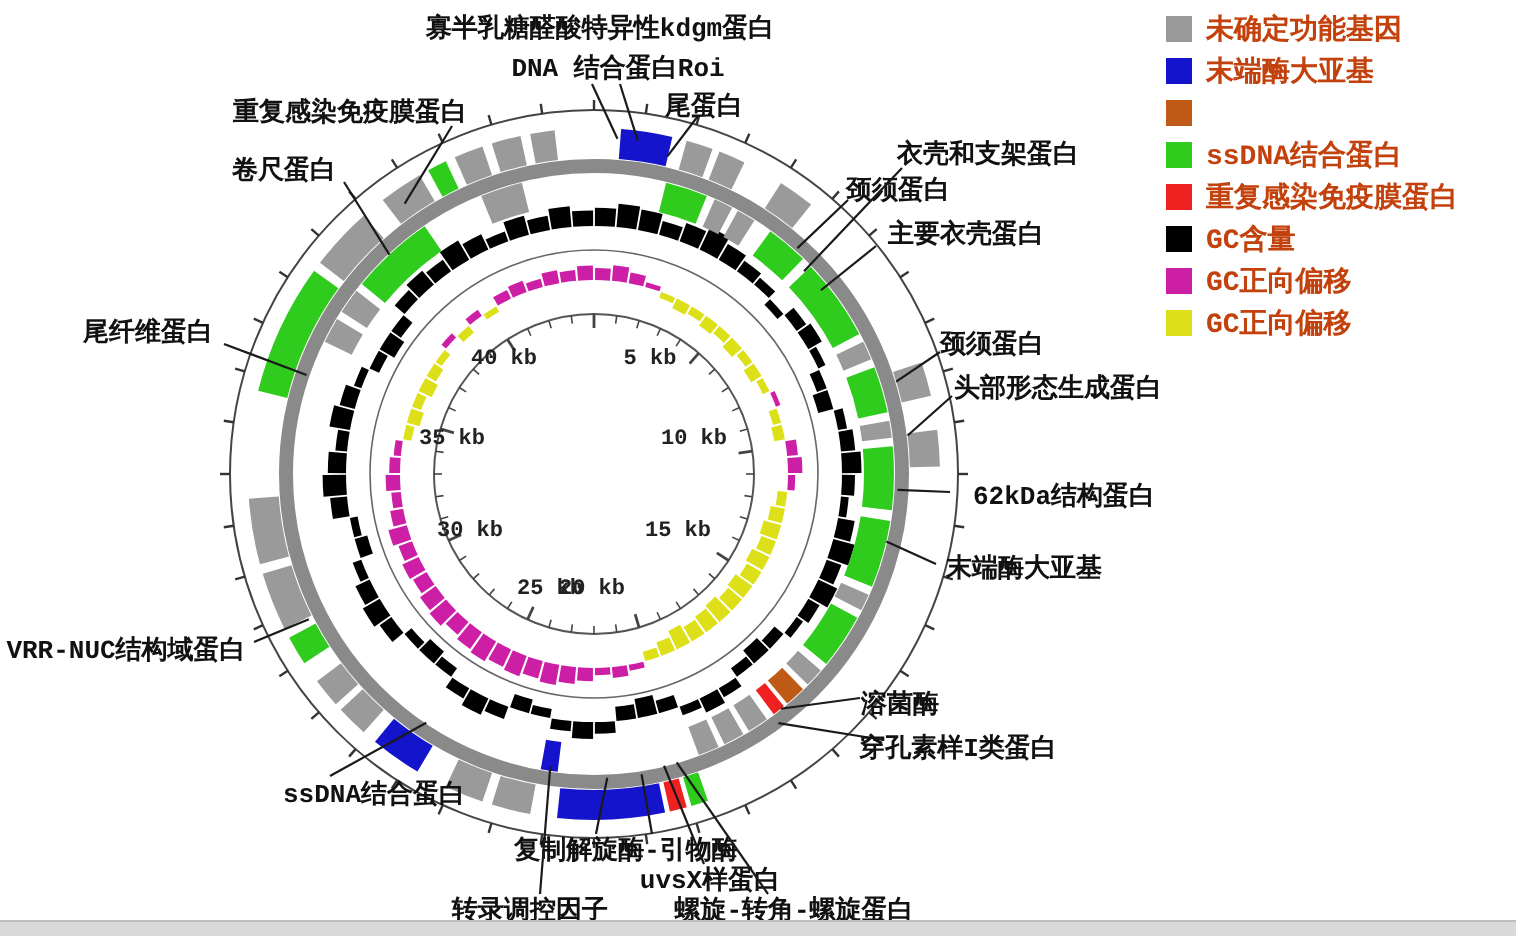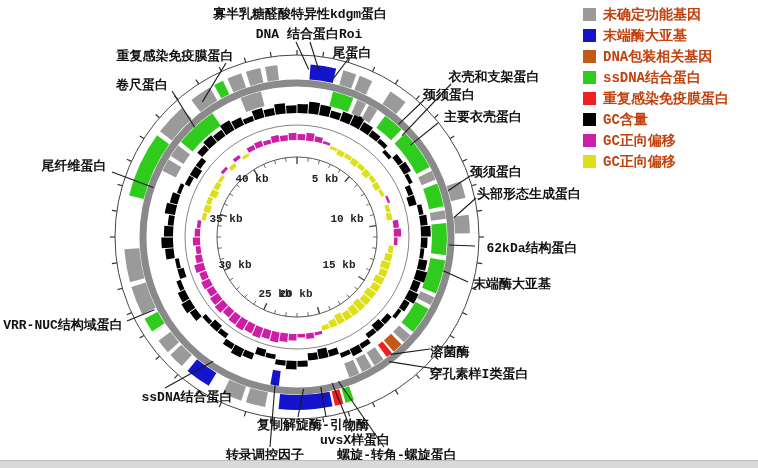--- a/index.html
+++ b/index.html
@@ -359,21 +359,20 @@
       <div class="legend-row">
         <span class="legend-swatch" style="background: rgb(154, 154, 154);"></span>
         <span class="legend-label">未确定功能基因</span>
       </div>
       <div class="legend-row">
         <span class="legend-swatch" style="background: rgb(20, 20, 204);"></span>
         <span class="legend-label">末端酶大亚基</span>
       </div>
       <div class="legend-row">
         <span class="legend-swatch" style="background: rgb(192, 90, 23);"></span>
-        <span class="legend-label">DNA包装相关基因</span>
       </div>
       <div class="legend-row">
         <span class="legend-swatch" style="background: rgb(47, 204, 30);"></span>
         <span class="legend-label">ssDNA结合蛋白</span>
       </div>
       <div class="legend-row">
         <span class="legend-swatch" style="background: rgb(238, 32, 32);"></span>
         <span class="legend-label">重复感染免疫膜蛋白</span>
       </div>
       <div class="legend-row">

